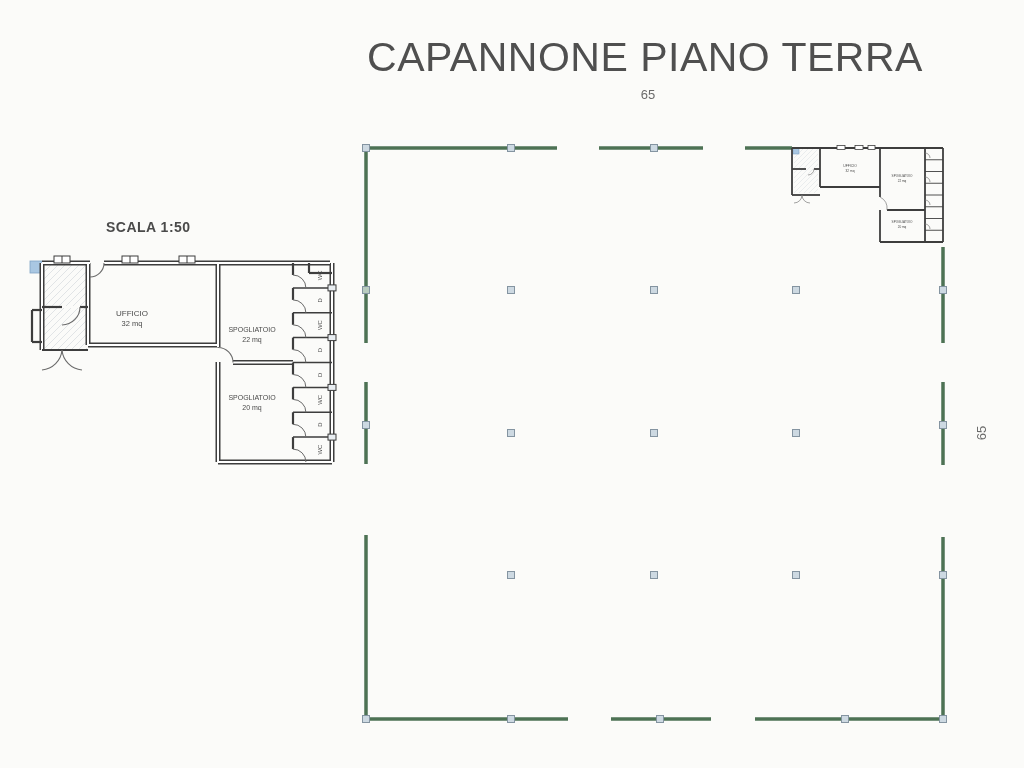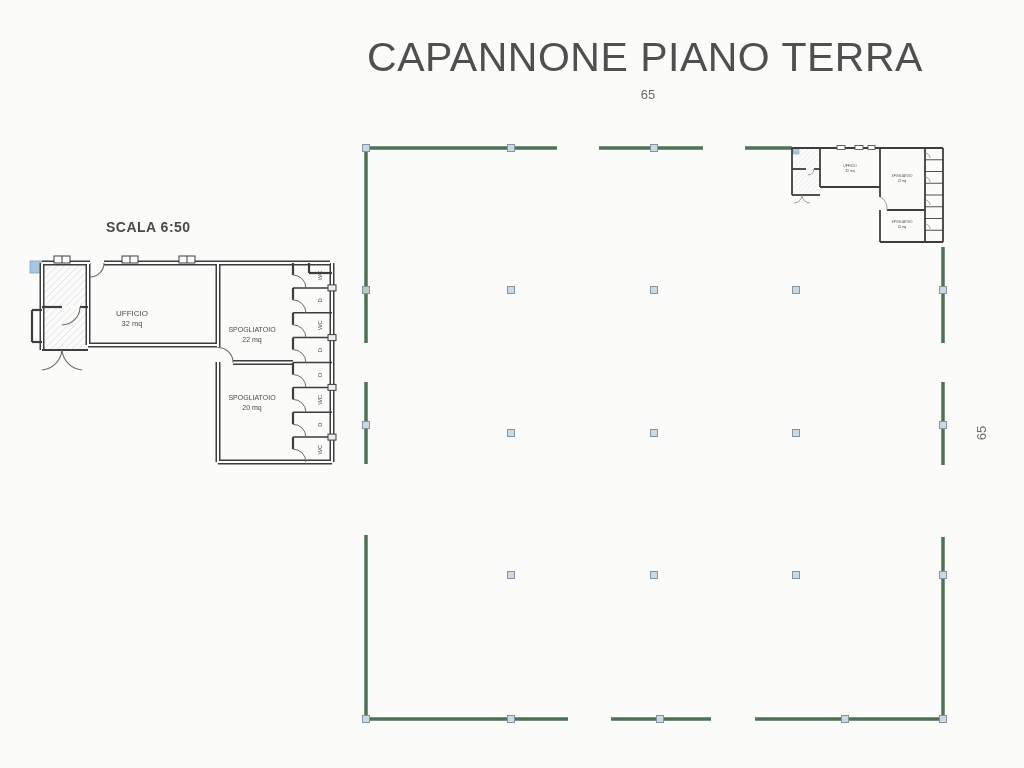--- a/index.html
+++ b/index.html
@@ -34,21 +34,21 @@
   .plan-svg{position:absolute;}
 </style>
 </head>
 <body>
 
 <div class="page">
 
   <div class="title">CAPANNONE PIANO TERRA</div>
   <div class="dim-top">65</div>
   <div class="dim-right">65</div>
-  <div class="scale-label">SCALA 6:50</div>
+  <div class="scale-label">SCALA 1:50</div>
 
   <svg class="plan-svg" style="left:26px;top:248px;" width="312" height="222" viewBox="0 0 312 222">
     <defs>
       <pattern id="hatch" width="7" height="7" patternUnits="userSpaceOnUse">
         <path d="M0,7 L7,0" stroke="#c6cdd2" stroke-width="0.9"></path>
       </pattern>
     </defs>
 
     <g opacity="0.55">
       <rect x="17" y="16" width="44" height="42" fill="url(#hatch)"></rect>

